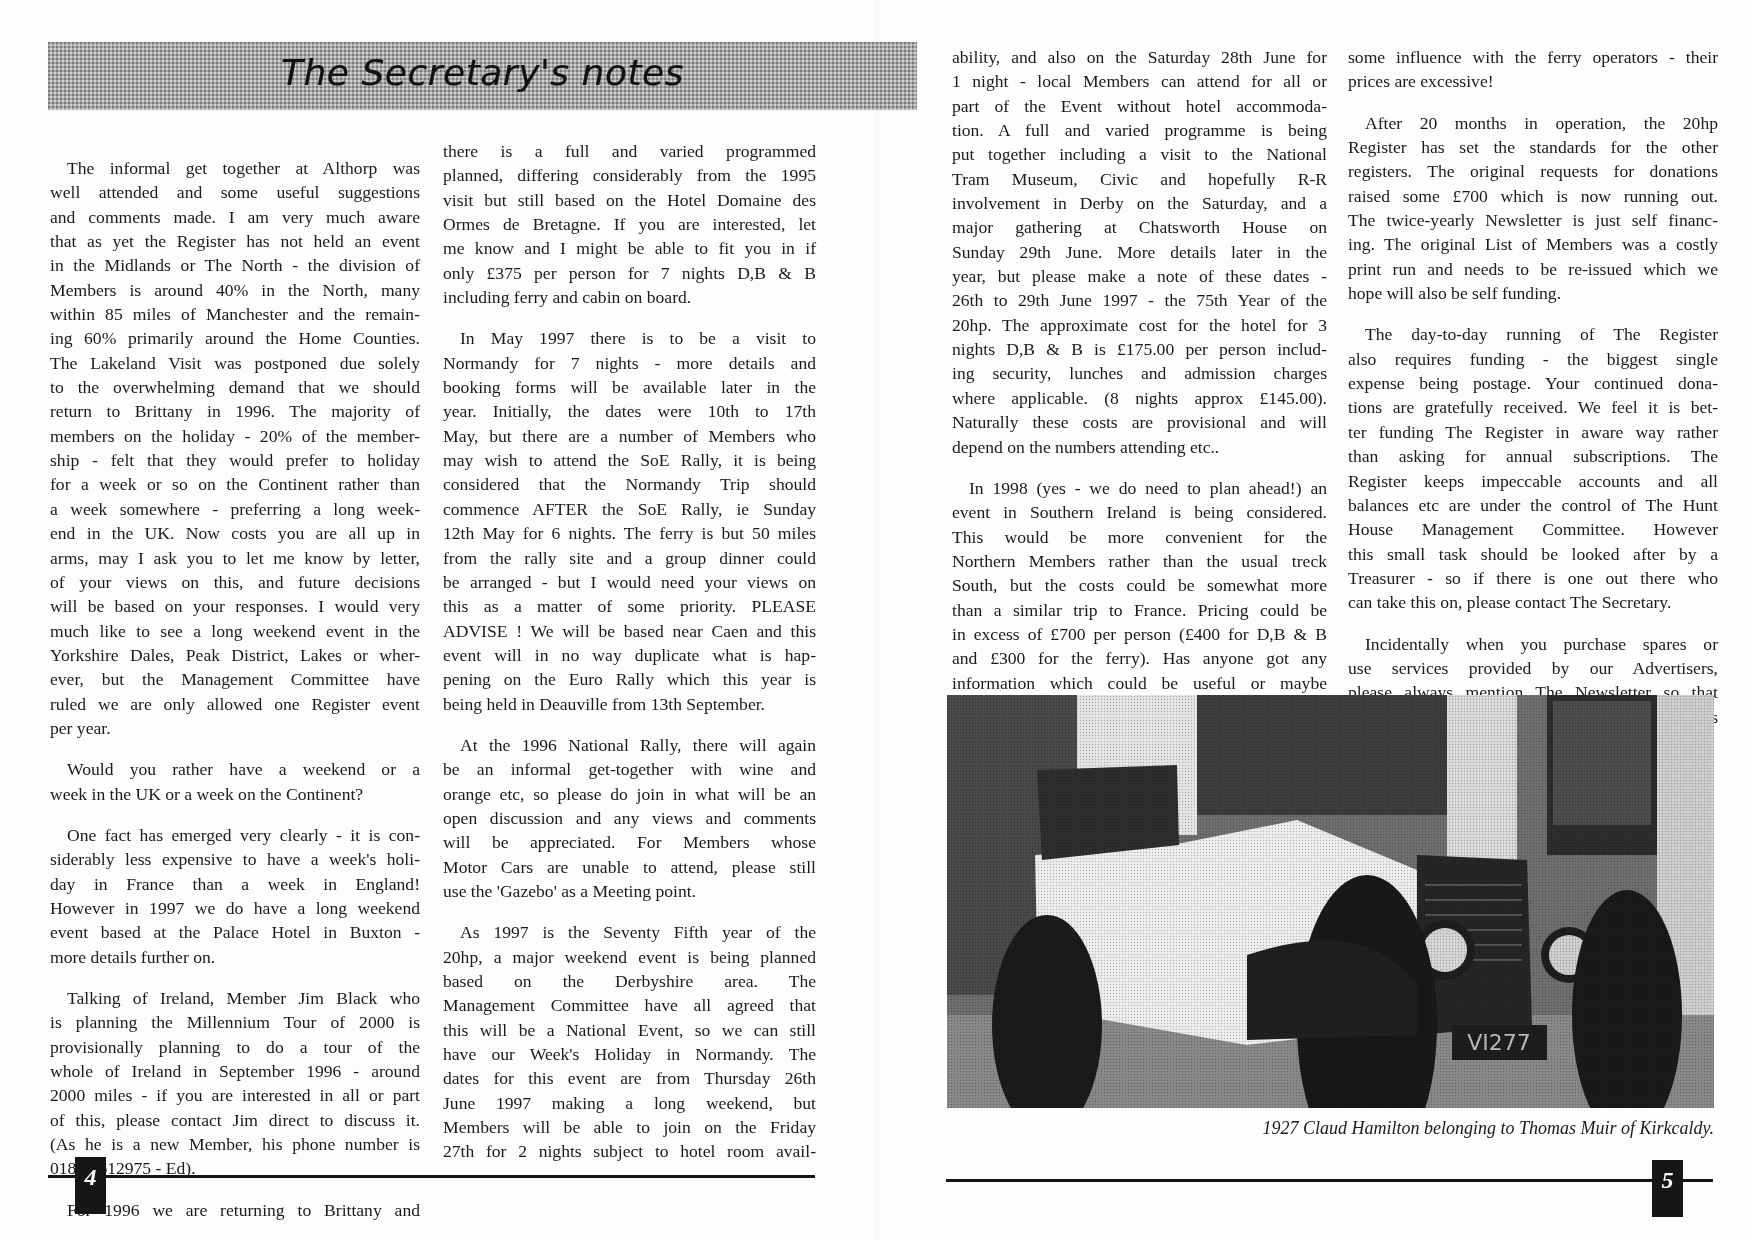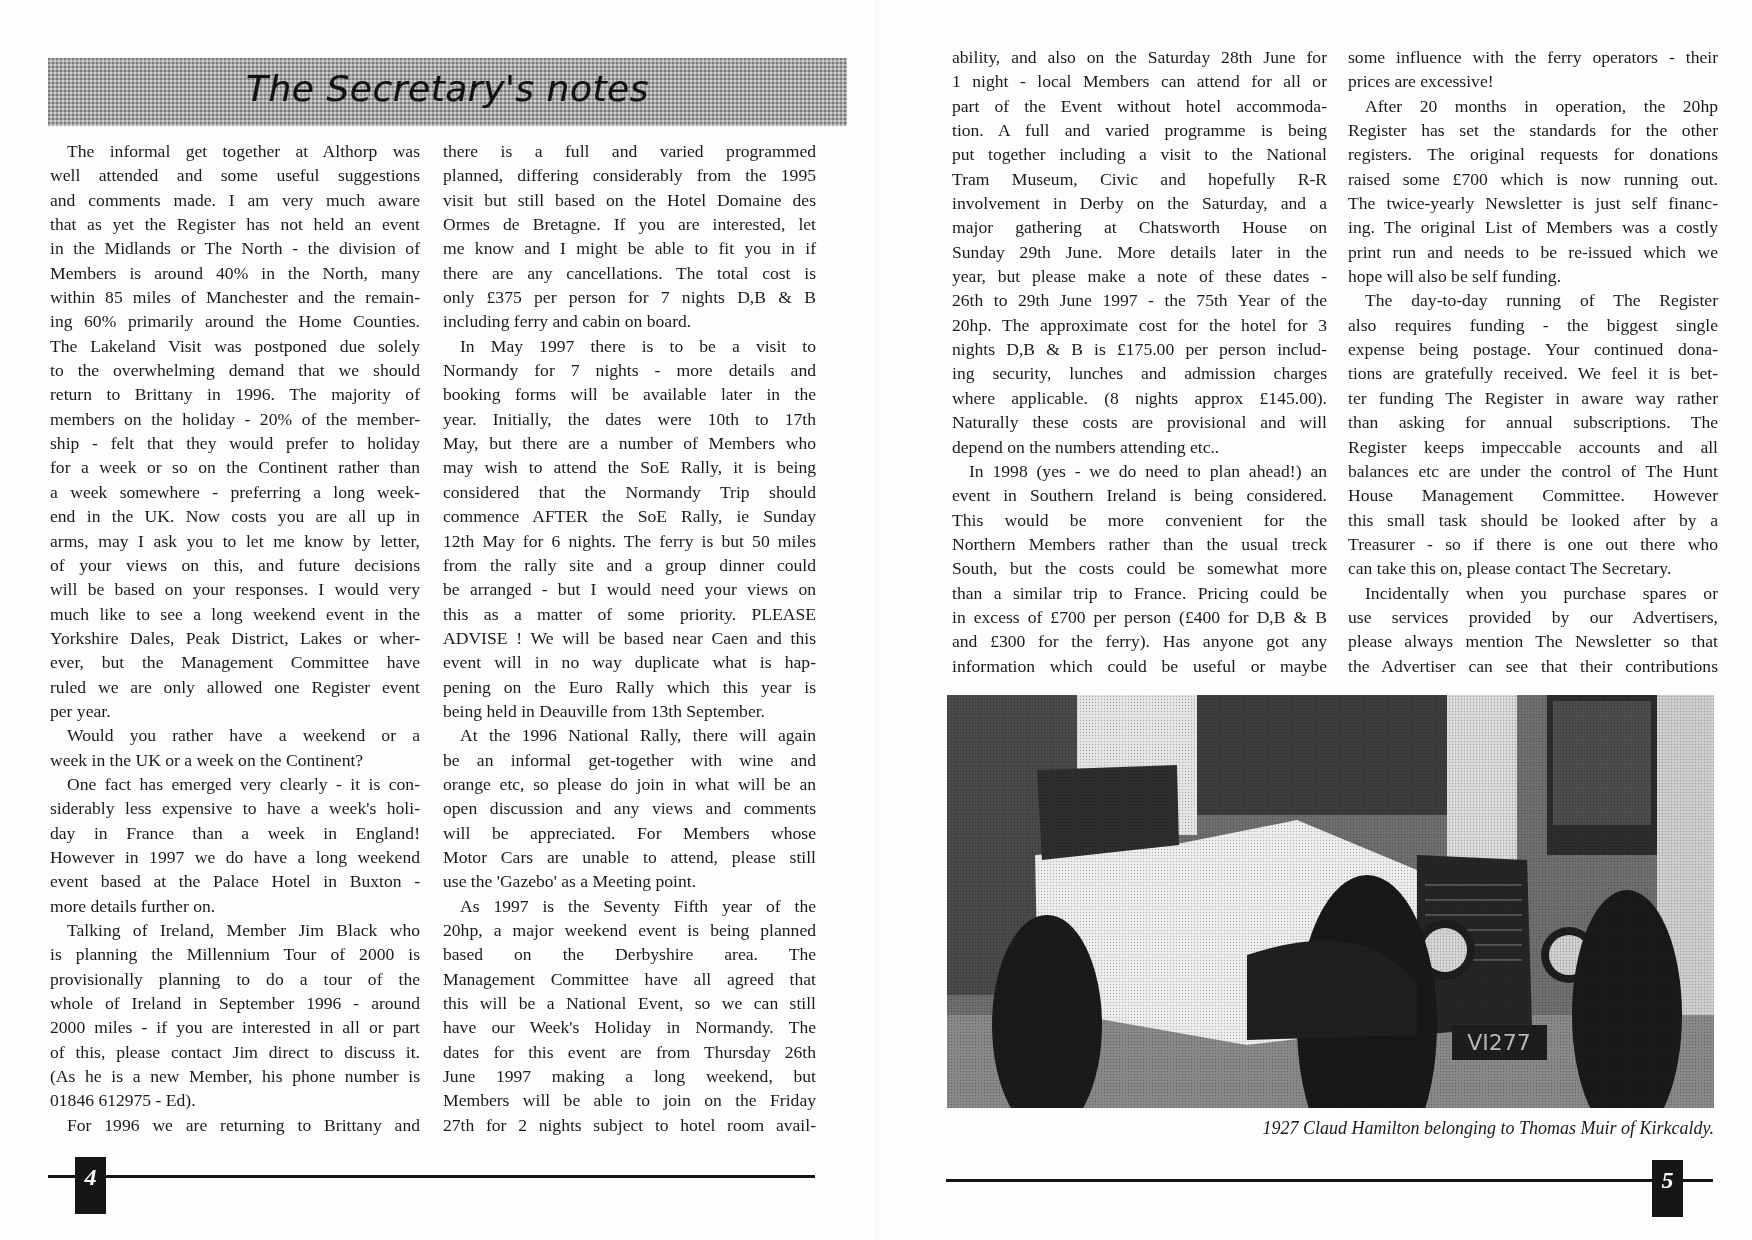--- a/index.html
+++ b/index.html
@@ -7,21 +7,21 @@
     width: 1752px; height: 1240px; position: relative; overflow: hidden;
     background: #fdfdfc;
     font-family: "Liberation Serif", "DejaVu Serif", serif;
     color: #1a1a1a;
   }
   .gutter-fold {
     position: absolute; left: 874px; top: 0; width: 6px; height: 1240px;
     background: linear-gradient(to right, rgba(0,0,0,0), rgba(0,0,0,0.025), rgba(0,0,0,0));
   }
   .title-band {
-    position: absolute; left: 48px; top: 58px; width: 799px; height: 68px;
+    position: absolute; left: 48px; top: 42px; width: 869px; height: 68px;
     background-color: #a9a9a9;
     background-image:
       radial-gradient(circle at 1px 1px, #7a7a7a 0.9px, transparent 1.1px),
       radial-gradient(circle at 3px 3px, #cfcfcf 0.9px, transparent 1.1px);
     background-size: 4px 4px, 4px 4px;
   }
   .title-text {
     position: absolute; left: 0; right: 0; top: 10px; text-align: center;
     font-family: "DejaVu Sans", sans-serif; font-style: italic; font-weight: 200;
     font-size: 36px; color: #111; letter-spacing: 0.5px;
@@ -29,21 +29,21 @@
   }
   .col {
     position: absolute;
     font-size: 17.6px; line-height: 24.35px;
   }
   .col .ln {
     display: block; height: 24.35px; white-space: nowrap;
     text-align: justify; text-align-last: justify;
   }
   .col .ln.last { text-align-last: left; }
-  .col .ln.indent { padding-left: 17px; }
+  .col .ln.indent { padding-left: 17px; margin-top: 17px; }
   #col1 { left: 50px;  top: 139px; width: 370px; }
   #col2 { left: 443px; top: 139px; width: 373px; }
   #col3 { left: 952px; top: 45px;  width: 375px; }
   #col4 { left: 1348px; top: 45px; width: 370px; }
 
   .photo {
     position: absolute; left: 947px; top: 695px; width: 767px; height: 413px;
     background: #555; overflow: hidden;
   }
   .photo svg { display: block; }
@@ -111,21 +111,20 @@
     <span class="ln">(As he is a new Member, his phone number is</span>
     <span class="ln last">01846 612975 - Ed).</span>
     <span class="ln indent">For 1996 we are returning to Brittany and</span>
   </div>
 <div class="col" id="col2">
     <span class="ln">there is a full and varied programmed</span>
     <span class="ln">planned, differing considerably from the 1995</span>
     <span class="ln">visit but still based on the Hotel Domaine des</span>
     <span class="ln">Ormes de Bretagne. If you are interested, let</span>
     <span class="ln">me know and I might be able to fit you in if</span>
-    <span class="ln">there are any cancellations. The total cost is</span>
     <span class="ln">only £375 per person for 7 nights D,B &amp; B</span>
     <span class="ln last">including ferry and cabin on board.</span>
     <span class="ln indent">In May 1997 there is to be a visit to</span>
     <span class="ln">Normandy for 7 nights - more details and</span>
     <span class="ln">booking forms will be available later in the</span>
     <span class="ln">year. Initially, the dates were 10th to 17th</span>
     <span class="ln">May, but there are a number of Members who</span>
     <span class="ln">may wish to attend the SoE Rally, it is being</span>
     <span class="ln">considered that the Normandy Trip should</span>
     <span class="ln">commence AFTER the SoE Rally, ie Sunday</span>

